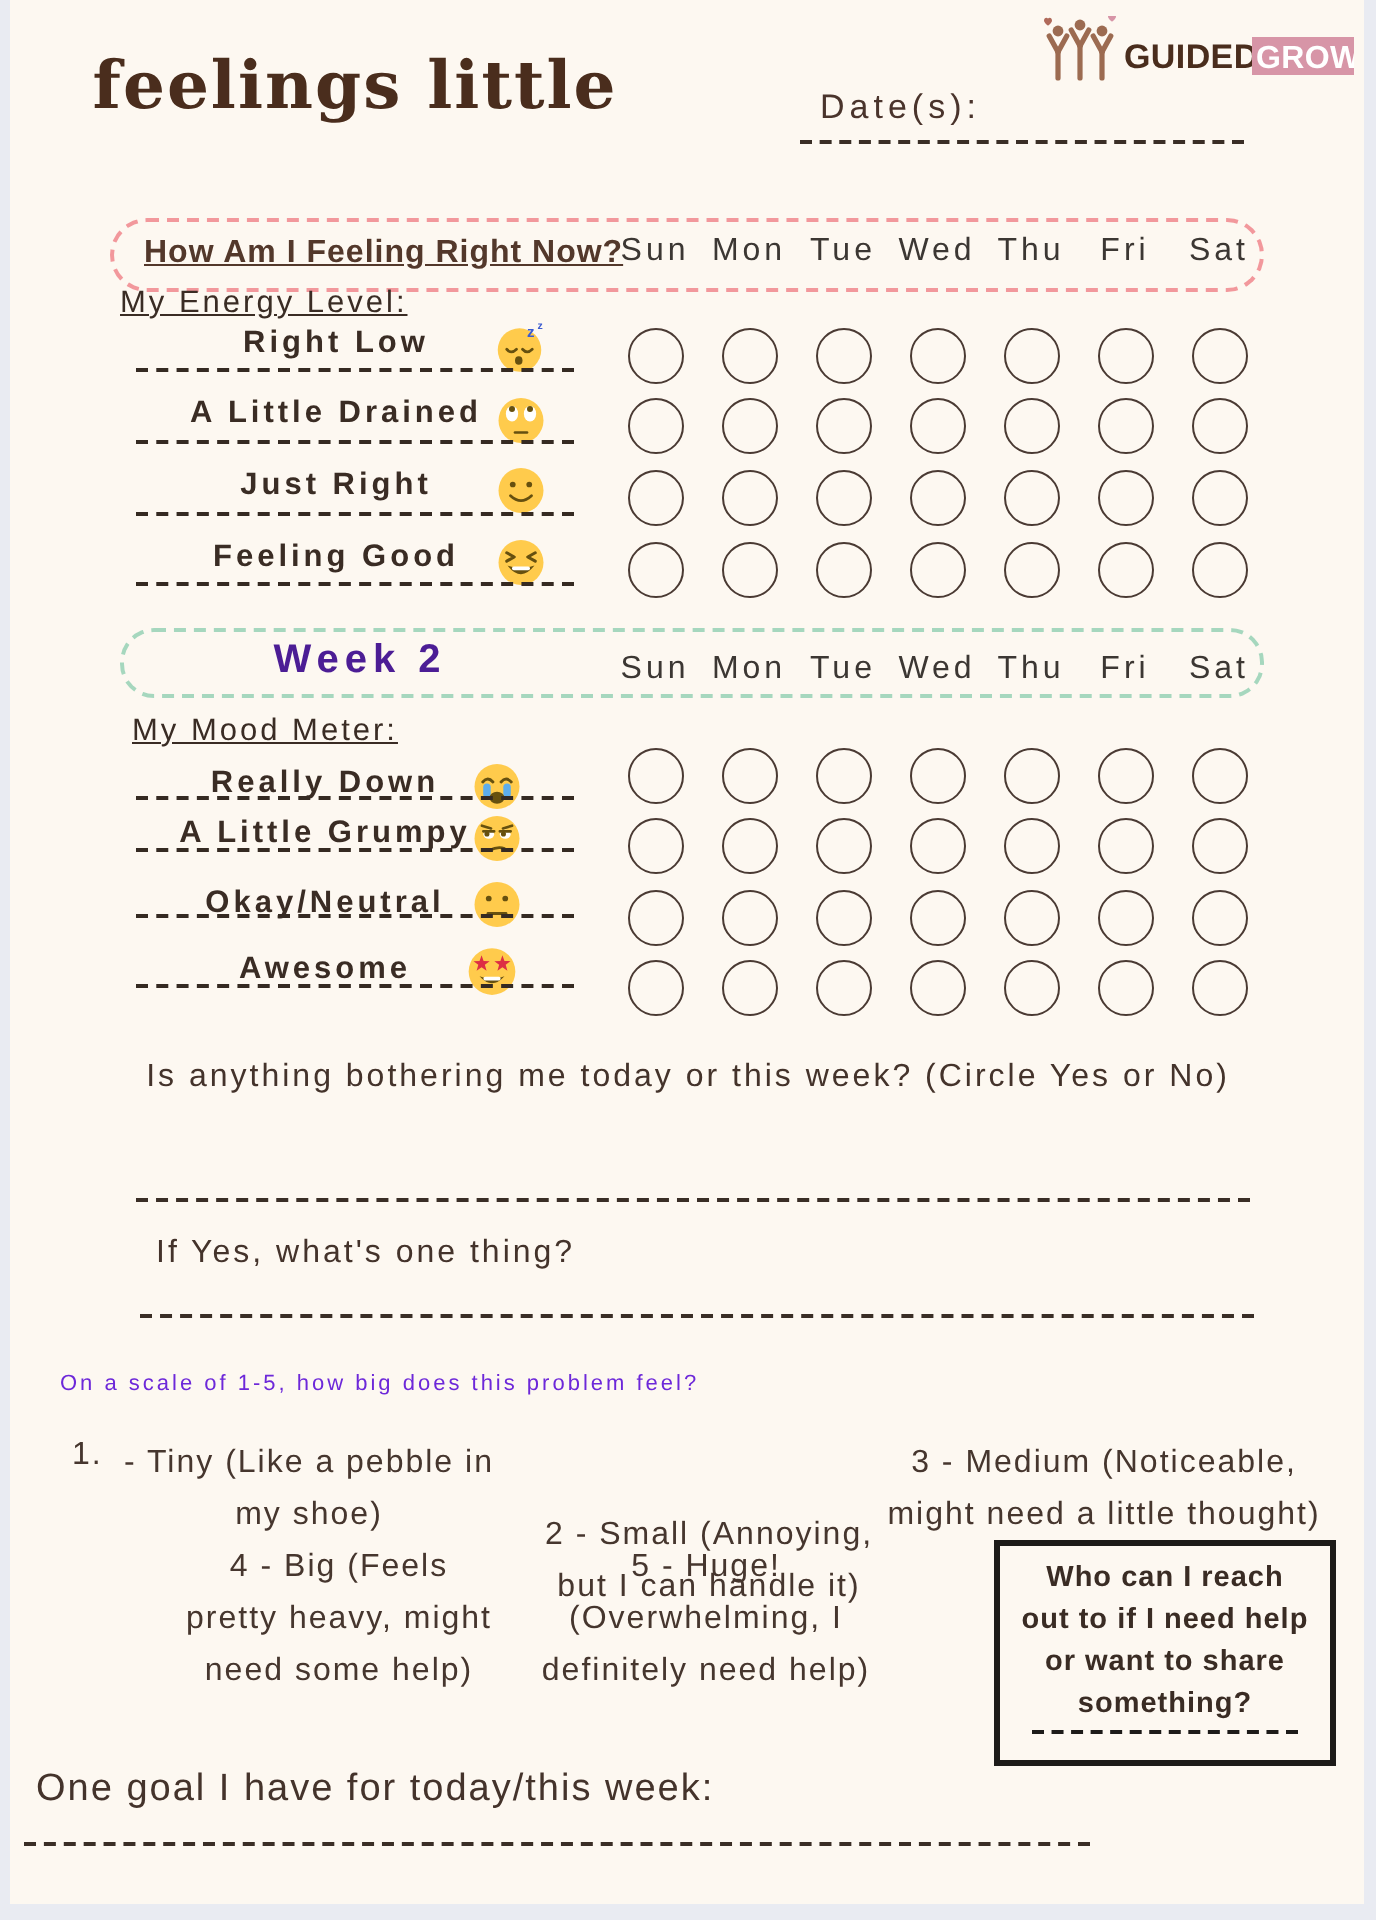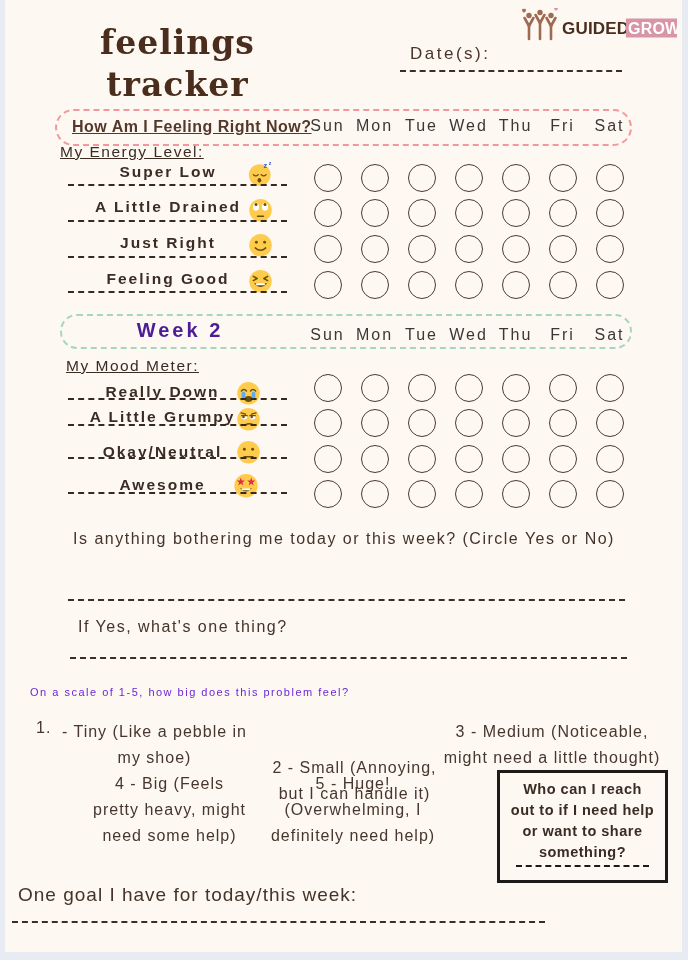--- a/index.html
+++ b/index.html
@@ -52,21 +52,21 @@
   .bottom-line { left:12px; top:921px; width:533px; }
   .mid-line-1 { left:68px; top:599px; width:557px; }
   .mid-line-2 { left:70px; top:657px; width:557px; }
 </style>
 </head>
 <body>
 
 <div class="paper"></div>
 
 <div class="abs title">
-  <div>feelings tracker</div>
+  <div>feelings little</div>
 </div>
 
 <div class="abs logo">
   <svg width="156" height="36" viewBox="0 0 156 36">
     <g stroke="#9c6b51" stroke-width="2.6" stroke-linecap="round">
       <line x1="8" y1="31" x2="8" y2="17"></line>
         <line x1="8" y1="18" x2="3.6" y2="10"></line>
         <line x1="8" y1="18" x2="12.4" y2="10"></line>
       <line x1="19" y1="31" x2="19" y2="14"></line>
         <line x1="19" y1="15" x2="14.6" y2="7"></line>
@@ -96,21 +96,21 @@
   <span class="day">Mon</span>
   <span class="day">Tue</span>
   <span class="day">Wed</span>
   <span class="day">Thu</span>
   <span class="day">Fri</span>
   <span class="day">Sat</span>
 </div>
 
 <div class="abs sec-hdr" style="left:60px; top:143px;">My Energy Level:</div>
 
-<div class="abs row-label" style="left:84px; top:163px;">Super Low</div>
+<div class="abs row-label" style="left:84px; top:163px;">Right Low</div>
 <span class="abs emoji" style="left:247px; top:160px;">
   <svg width="27" height="27" viewBox="0 0 36 36">
     <circle cx="17" cy="20" r="14.5" fill="#ffcb4c"></circle>
     <path d="M8.5 19.5 q3 3.5 6.5 0 M19 19.5 q3 3.5 6.5 0" stroke="#66500f" fill="none" stroke-width="1.8" stroke-linecap="round"></path>
     <ellipse cx="16.5" cy="27" rx="2.5" ry="2.9" fill="#66500f"></ellipse>
     <text x="22" y="11" font-size="10" font-weight="bold" fill="#3b5bd0">z</text>
     <text x="29" y="6" font-size="7" font-weight="bold" fill="#3b5bd0">z</text>
   </svg>
 </span>
 <div class="abs dashline track-line" style="left:68px; top:184px;"></div>

